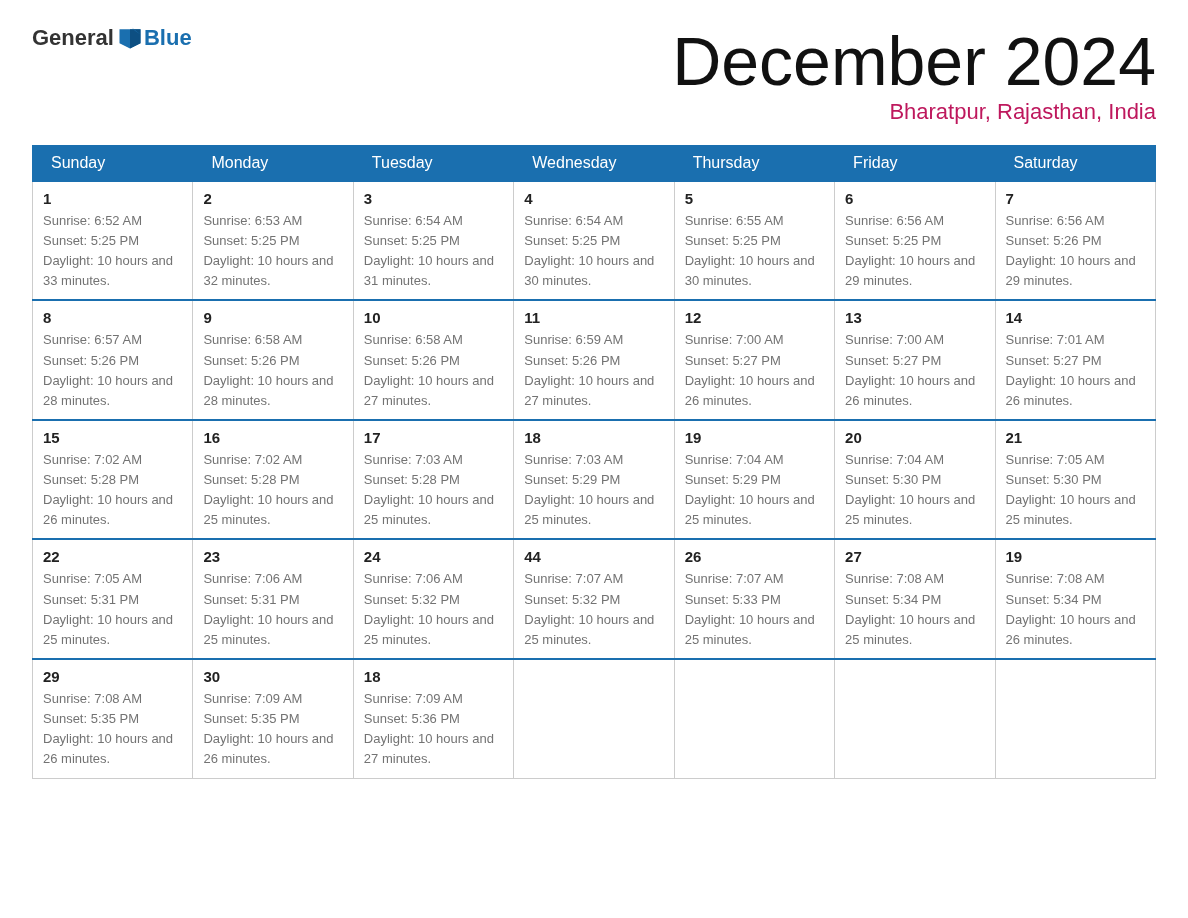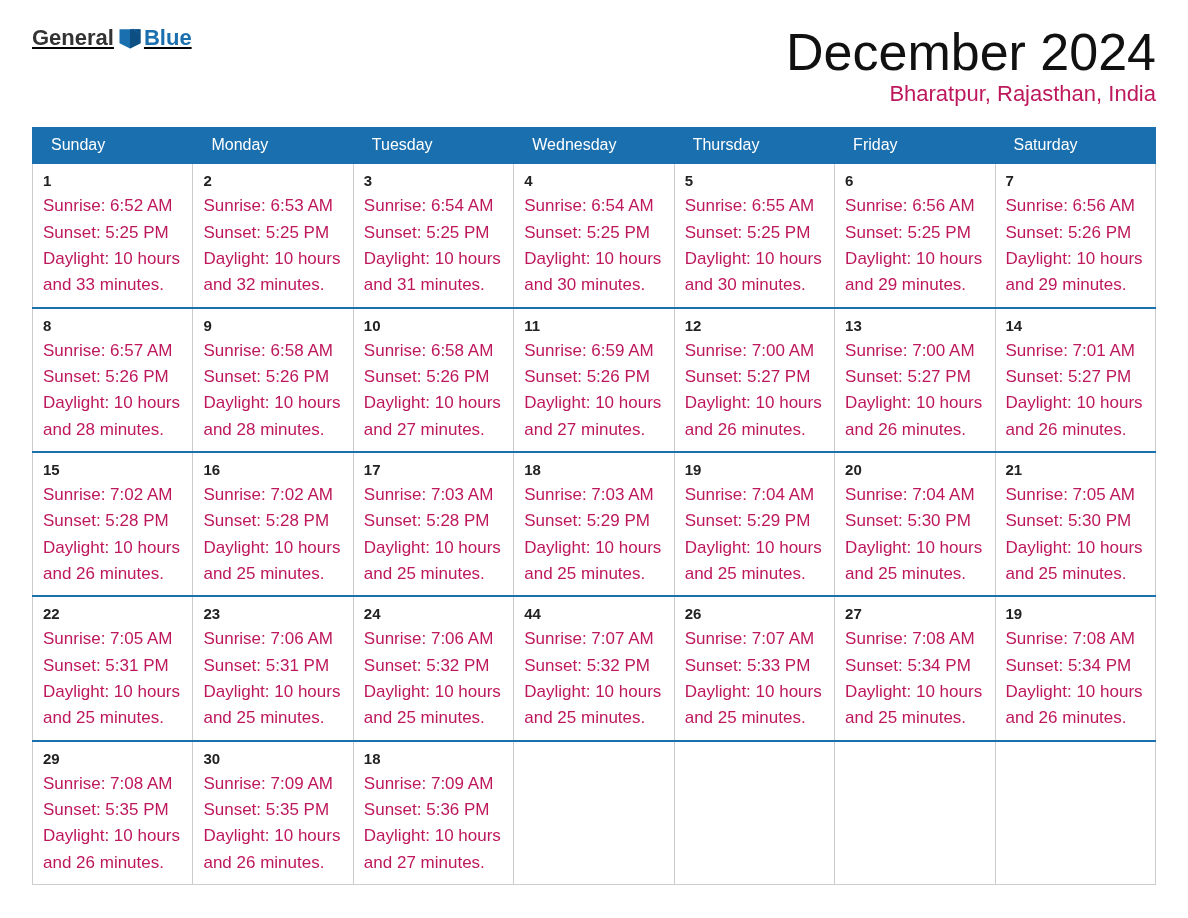--- a/index.html
+++ b/index.html
@@ -13,41 +13,40 @@
     .header-area {
       display: flex;
       justify-content: space-between;
       align-items: flex-start;
       margin-bottom: 20px;
     }
     .logo-area {
       display: flex;
       flex-direction: column;
       align-items: flex-start;
-      text-decoration: underline;
     }
     .logo-text {
       display: flex;
       align-items: center;
       font-size: 22px;
       font-weight: bold;
       color: #333;
     }
     .logo-general { color: #333; }
     .logo-blue { color: #1a6faf; }
     .logo-icon {
       width: 28px;
       height: 28px;
       margin-left: 2px;
     }
     .title-area {
       text-align: right;
     }
     .calendar-title {
-      font-size: 52px;
+      font-size: 68px;
       font-weight: normal;
       color: #111;
       line-height: 1.1;
     }
     .calendar-subtitle {
       font-size: 22px;
       color: #be185d;
     }
     table {
       width: 100%;
@@ -74,23 +73,23 @@
     td.empty {
       background: #fff;
     }
     .day-num {
       font-size: 15px;
       font-weight: bold;
       margin-bottom: 4px;
       display: block;
     }
     .day-info {
-      font-size: 17px;
+      font-size: 13px;
       line-height: 1.55;
-      color: #be185d;
+      color: #737373;
     }
     tr.week-row td {
       border-top: 2px solid #1a6faf;
     }
   </style>
 </head>
 <body>
 
 <div class="header-area">
   <div class="logo-area">

